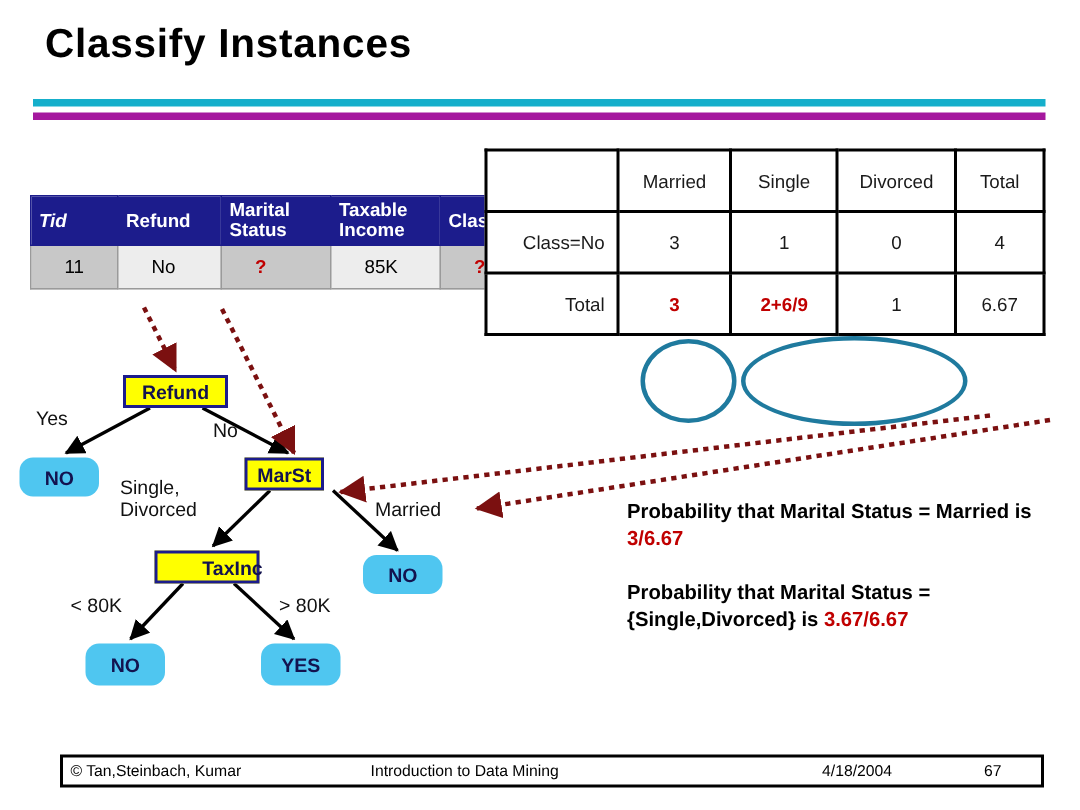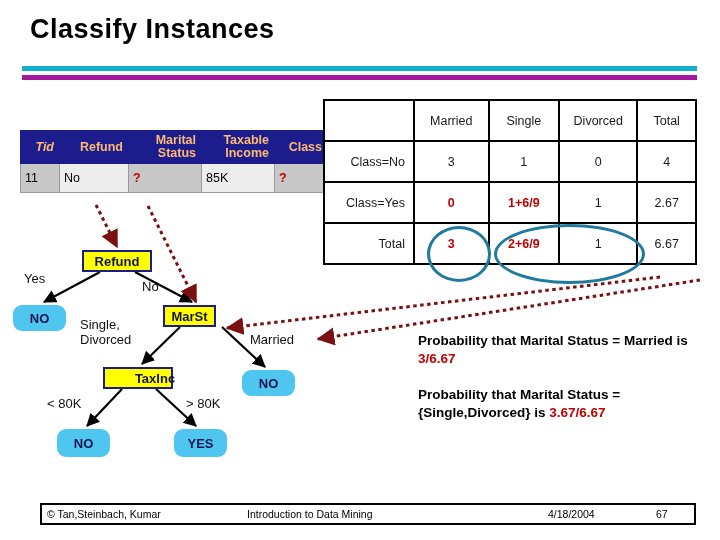--- a/index.html
+++ b/index.html
@@ -64,36 +64,36 @@
   
   #record-table {
     position: absolute;
     left: 20px;
     top: 130px;
     border-collapse: collapse;
     font-size: 12.5px;
   }
   #record-table th {
     background: #1C1C8C;
-    color: #fdba74;
-    font-weight: bold;
-    text-align: right;
+    color: #ffffff;
+    font-weight: bold;
+    text-align: left;
     vertical-align: middle;
     padding: 3px 5px;
     border: 1px solid #1C1C8C;
     line-height: 1.05;
   }
   #record-table th.tid-head {
     font-style: italic;
     font-weight: bold;
   }
   #record-table td {
     background: #C8C8C8;
     color: #000000;
-    padding: 4px 4px;
+    padding: 4px 22px;
     border: 1px solid #9a9a9a;
     height: 20px;
     vertical-align: middle;
   }
   #record-table td.light {
     background: #EDEDED;
   }
   #record-table td.qmark {
     color: #C00000;
     font-weight: bold;
@@ -281,27 +281,20 @@
         <td class="colhead">Single</td>
         <td class="colhead">Divorced</td>
         <td class="col-total">Total</td>
       </tr>
       <tr>
         <td class="rowhead">Class=No</td>
         <td>3</td>
         <td>1</td>
         <td>0</td>
         <td>4</td>
-      </tr>
-      <tr>
-        <td class="rowhead">Class=Yes</td>
-        <td class="red">0</td>
-        <td class="red">1+6/9</td>
-        <td>1</td>
-        <td>2.67</td>
       </tr>
       <tr>
         <td class="rowhead">Total</td>
         <td class="red">3</td>
         <td class="red">2+6/9</td>
         <td>1</td>
         <td>6.67</td>
       </tr>
     </tbody>
   </table>

